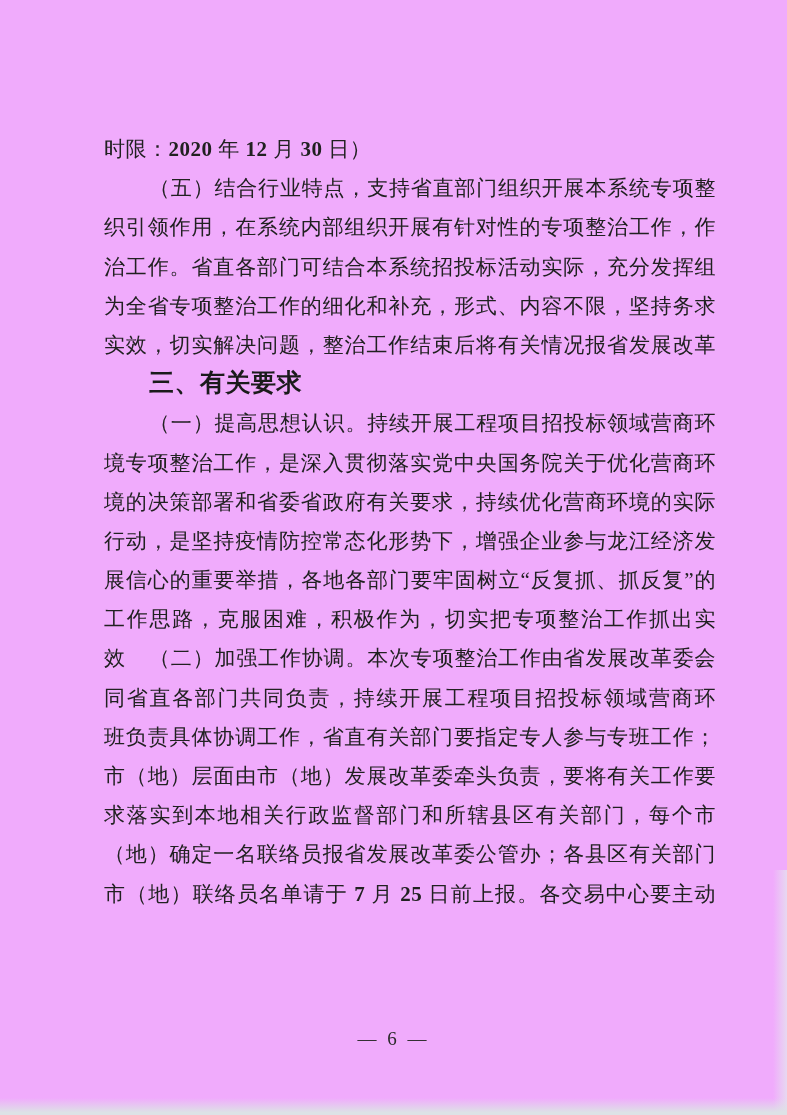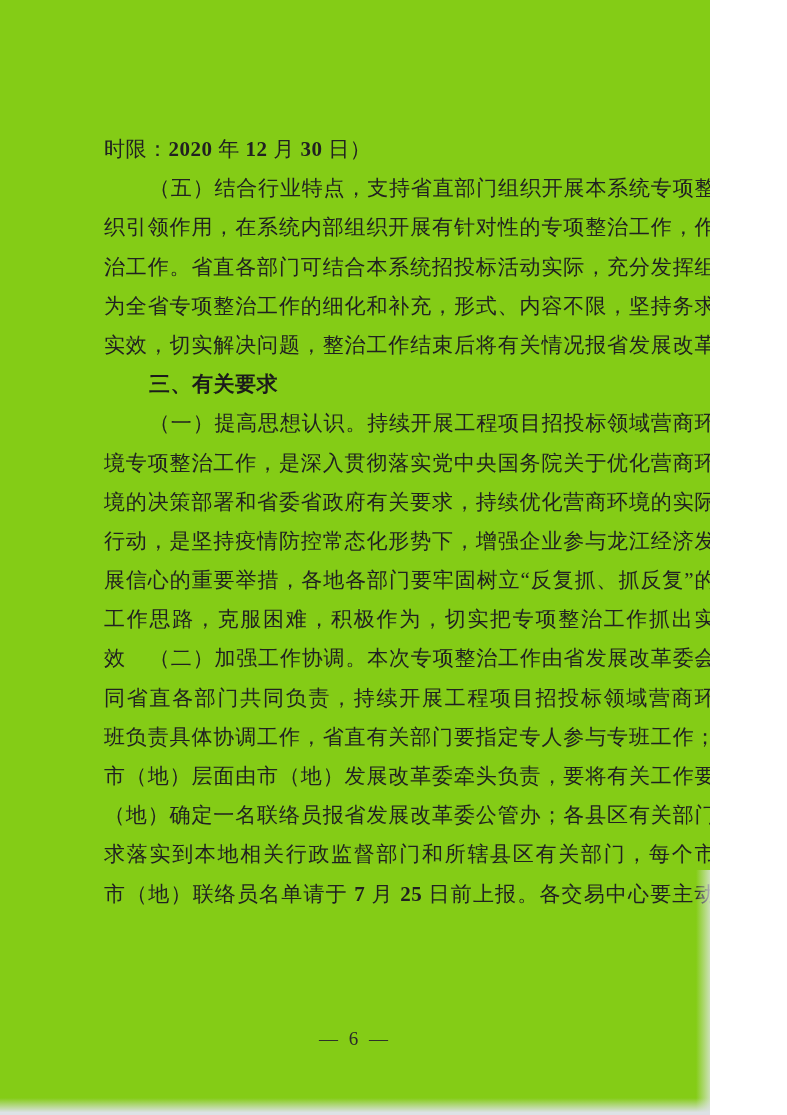--- a/index.html
+++ b/index.html
@@ -2,23 +2,23 @@
 <html><head>
 <meta charset="utf-8">
 <style>
   html, body {
     margin: 0;
     padding: 0;
     background: #ffffff;
   }
   .page {
     position: relative;
-    width: 710px;
+    width: 787px;
     height: 1115px;
-    background: #84cc16;
+    background: #f0abfc;
     overflow: hidden;
     font-family: "Liberation Serif", "DejaVu Serif", serif;
     color: #212121;
   }
   .textblock {
     position: absolute;
     left: 104px;
     top: 130px;
     width: 612px;
   }
@@ -36,23 +36,23 @@
     text-justify: inter-character;
   }
   .line.indent {
     text-indent: 45px;
   }
   .line b {
     font-weight: bold;
     letter-spacing: 0.5px;
   }
   .line.heading {
-    font-family: Liberation Serif, serif;
+    font-family: Liberation Mono, monospace;
     font-weight: bold;
-    font-size: 21px;
+    font-size: 25px;
     color: #1b1b1b;
   }
   .footer {
     position: absolute;
     top: 1028px;
     left: 0;
     width: 100%;
     text-align: center;
     font-size: 19px;
     letter-spacing: 3px;
@@ -100,22 +100,22 @@
     <div class="line j">境专项整治工作，是深入贯彻落实党中央国务院关于优化营商环</div>
     <div class="line j">境的决策部署和省委省政府有关要求，持续优化营商环境的实际</div>
     <div class="line j">行动，是坚持疫情防控常态化形势下，增强企业参与龙江经济发</div>
     <div class="line j">展信心的重要举措，各地各部门要牢固树立“反复抓、抓反复”的</div>
     <div class="line j">工作思路，克服困难，积极作为，切实把专项整治工作抓出实效。</div>
 
     <div class="line j indent">（二）加强工作协调。本次专项整治工作由省发展改革委会</div>
     <div class="line j">同省直各部门共同负责，持续开展工程项目招投标领域营商环</div>
     <div class="line j">班负责具体协调工作，省直有关部门要指定专人参与专班工作；</div>
     <div class="line j">市（地）层面由市（地）发展改革委牵头负责，要将有关工作要</div>
+    <div class="line j">求落实到本地相关行政监督部门和所辖县区有关部门，每个市</div>
     <div class="line j">（地）确定一名联络员报省发展改革委公管办；各县区有关部门</div>
-    <div class="line j">求落实到本地相关行政监督部门和所辖县区有关部门，每个市</div>
 
     <div class="line j">
       <span>市（地）联络员名单请于 </span><b>7</b><span> 月 </span><b>25</b><span> 日前上报。各交易中心要主动</span>
     </div>
 
   </div>
 
   <div class="footer">— 6 —</div>
 
   <div class="scan-shade-right"></div>

